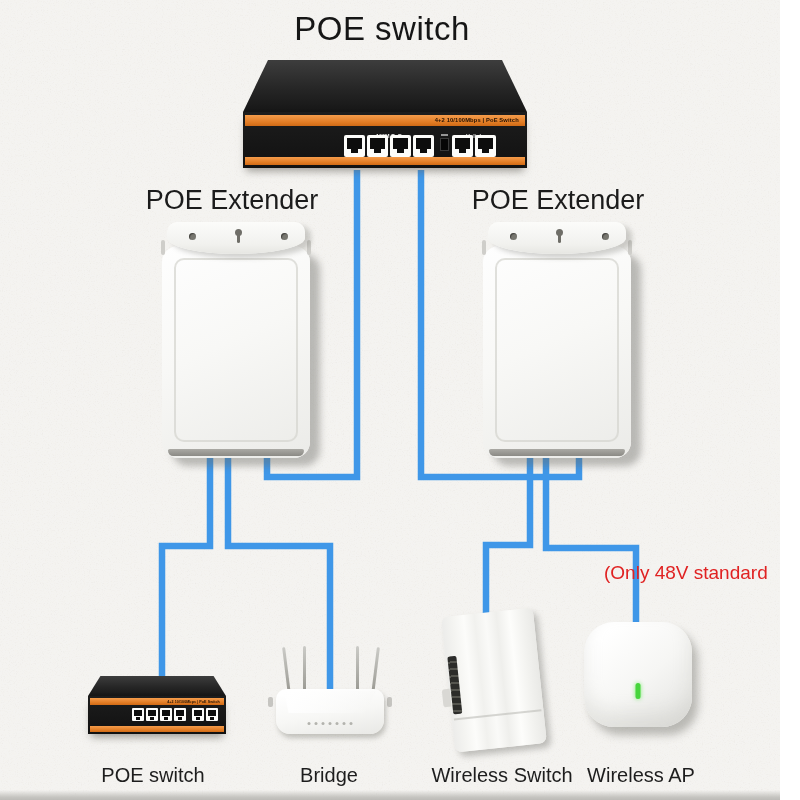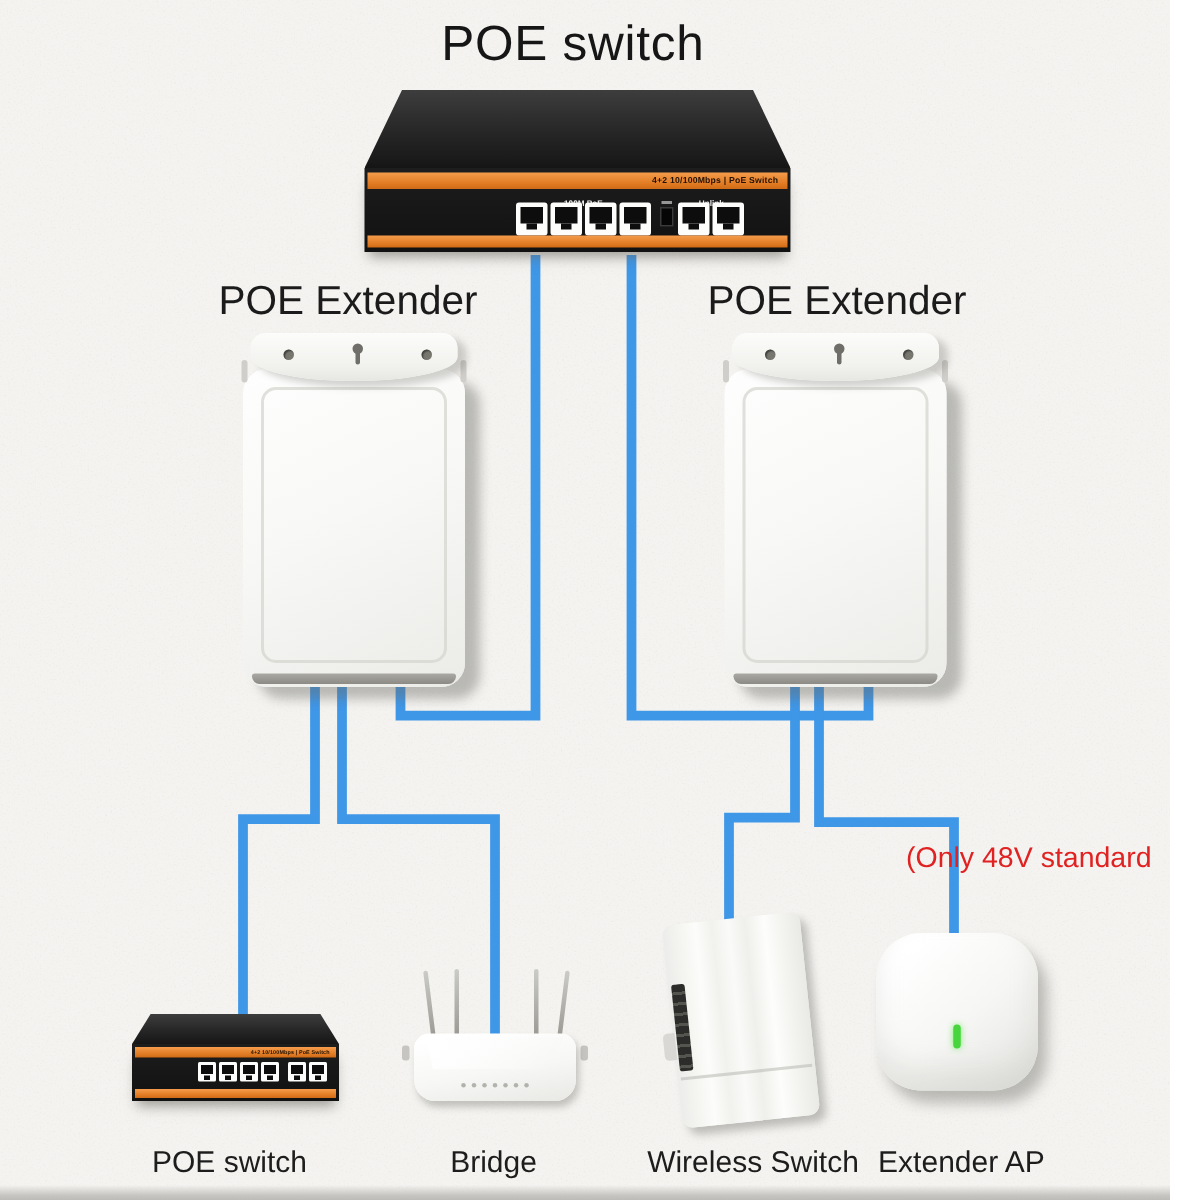--- a/index.html
+++ b/index.html
@@ -223,19 +223,19 @@
     <div class="bridge-vent"></div>
   </div>
 
   <div class="abs ap">
     <div class="ap-led"></div>
   </div>
 
   <div class="abs dev-label" style="left:83px;top:764px;width:140px;">POE switch</div>
   <div class="abs dev-label" style="left:259px;top:764px;width:140px;">Bridge</div>
   <div class="abs dev-label" style="left:427px;top:764px;width:150px;">Wireless Switch</div>
-  <div class="abs dev-label" style="left:566px;top:764px;width:150px;">Extender AP</div>
+  <div class="abs dev-label" style="left:566px;top:764px;width:150px;">Wireless AP</div>
 
   <div class="abs annotation" style="left:604px;top:556px;">
     <div>(Only 48V standard</div>
   </div>
 
 </div>
 
 </body></html>

